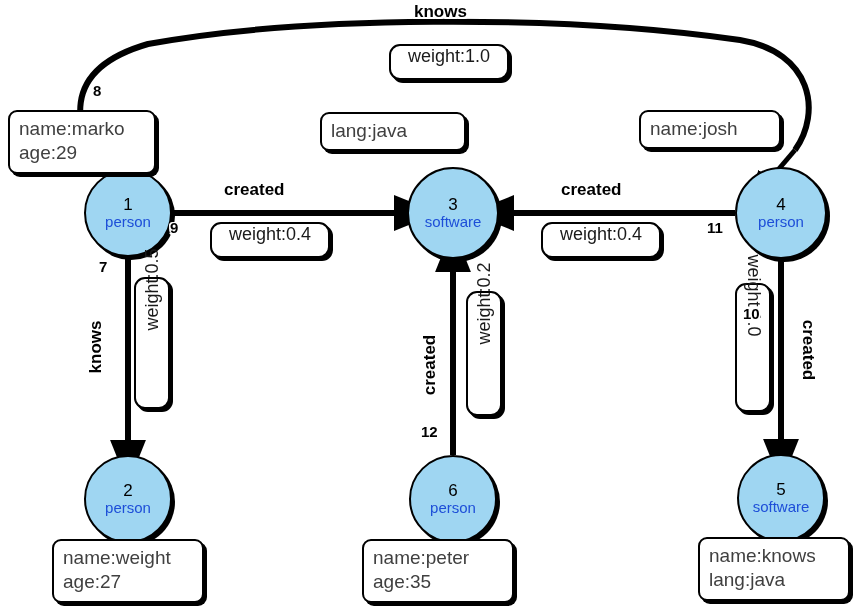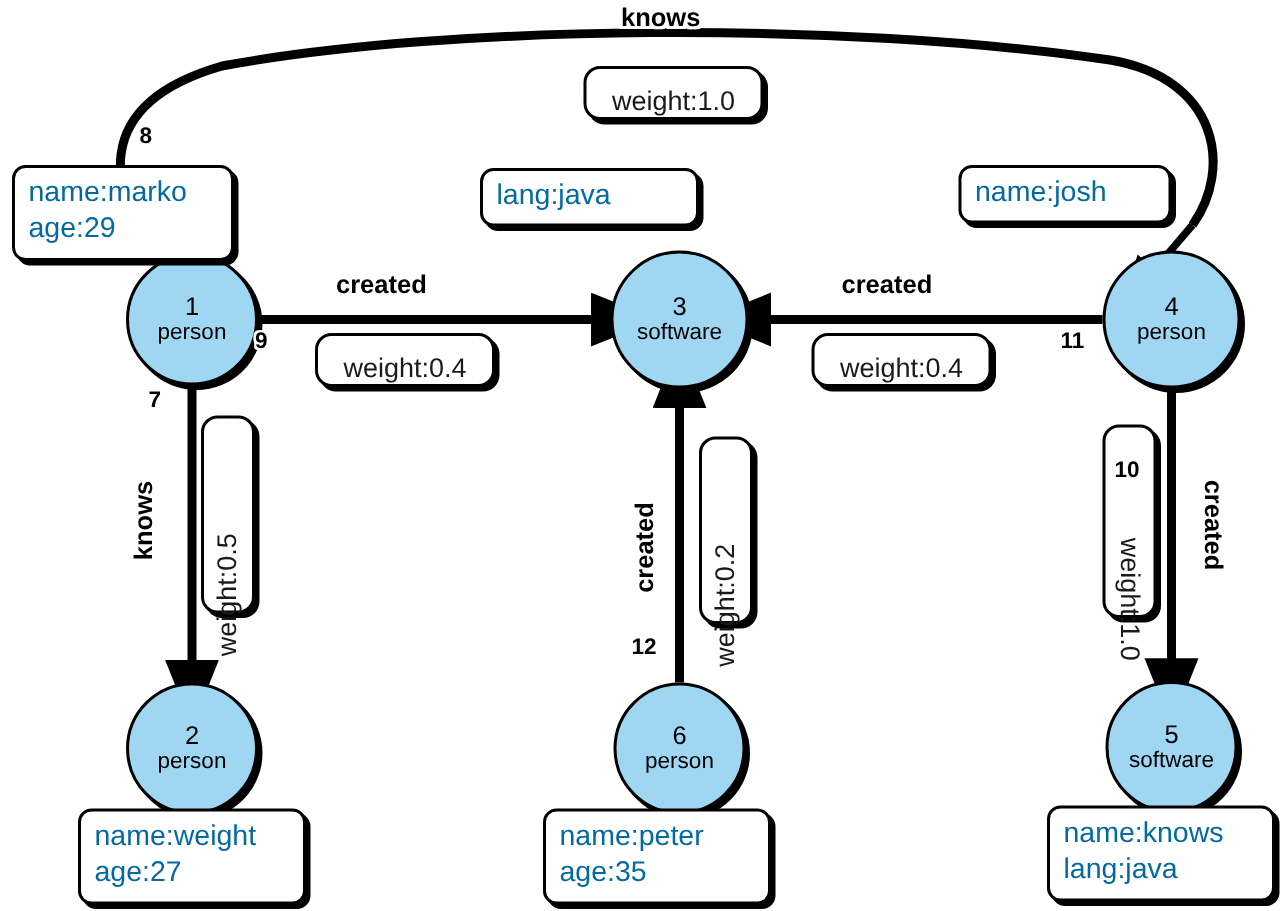--- a/index.html
+++ b/index.html
@@ -35,54 +35,54 @@
     justify-content: center;
     line-height: 1.05;
     z-index: 30;
   }
   .node .node-id {
     font-size: 17px;
     color: #000;
   }
   .node .node-label {
     font-size: 15px;
-    color: #000000;
+    color: #1d4ed8;
   }
   .node-shadow {
     position: absolute;
     border-radius: 50%;
     background: #000;
     z-index: 28;
   }
   
   .prop-box {
     position: absolute;
     background: #ffffff;
     border: 2px solid #000000;
     border-radius: 9px;
     box-sizing: border-box;
     padding: 5px 9px 6px 9px;
     z-index: 40;
     box-shadow: 3px 3px 0 -1px #000, 3px 3px 0 0 #000;
   }
   .prop-box .prop-line {
     font-size: 19px;
-    color: #0369a1;
+    color: #404040;
     line-height: 1.28;
     white-space: nowrap;
   }
   
   .weight-box {
     position: absolute;
     background: #ffffff;
     border: 2px solid #000000;
     border-radius: 11px;
     box-sizing: border-box;
     display: flex;
-    align-items: flex-end;
+    align-items: flex-start;
     justify-content: center;
     z-index: 40;
     box-shadow: 3px 3px 0 -1px #000, 3px 3px 0 0 #000;
   }
   .weight-box .weight-text {
     font-size: 18px;
     color: #1a1a1a;
     white-space: nowrap;
   }
   .weight-box.vertical .weight-text {

